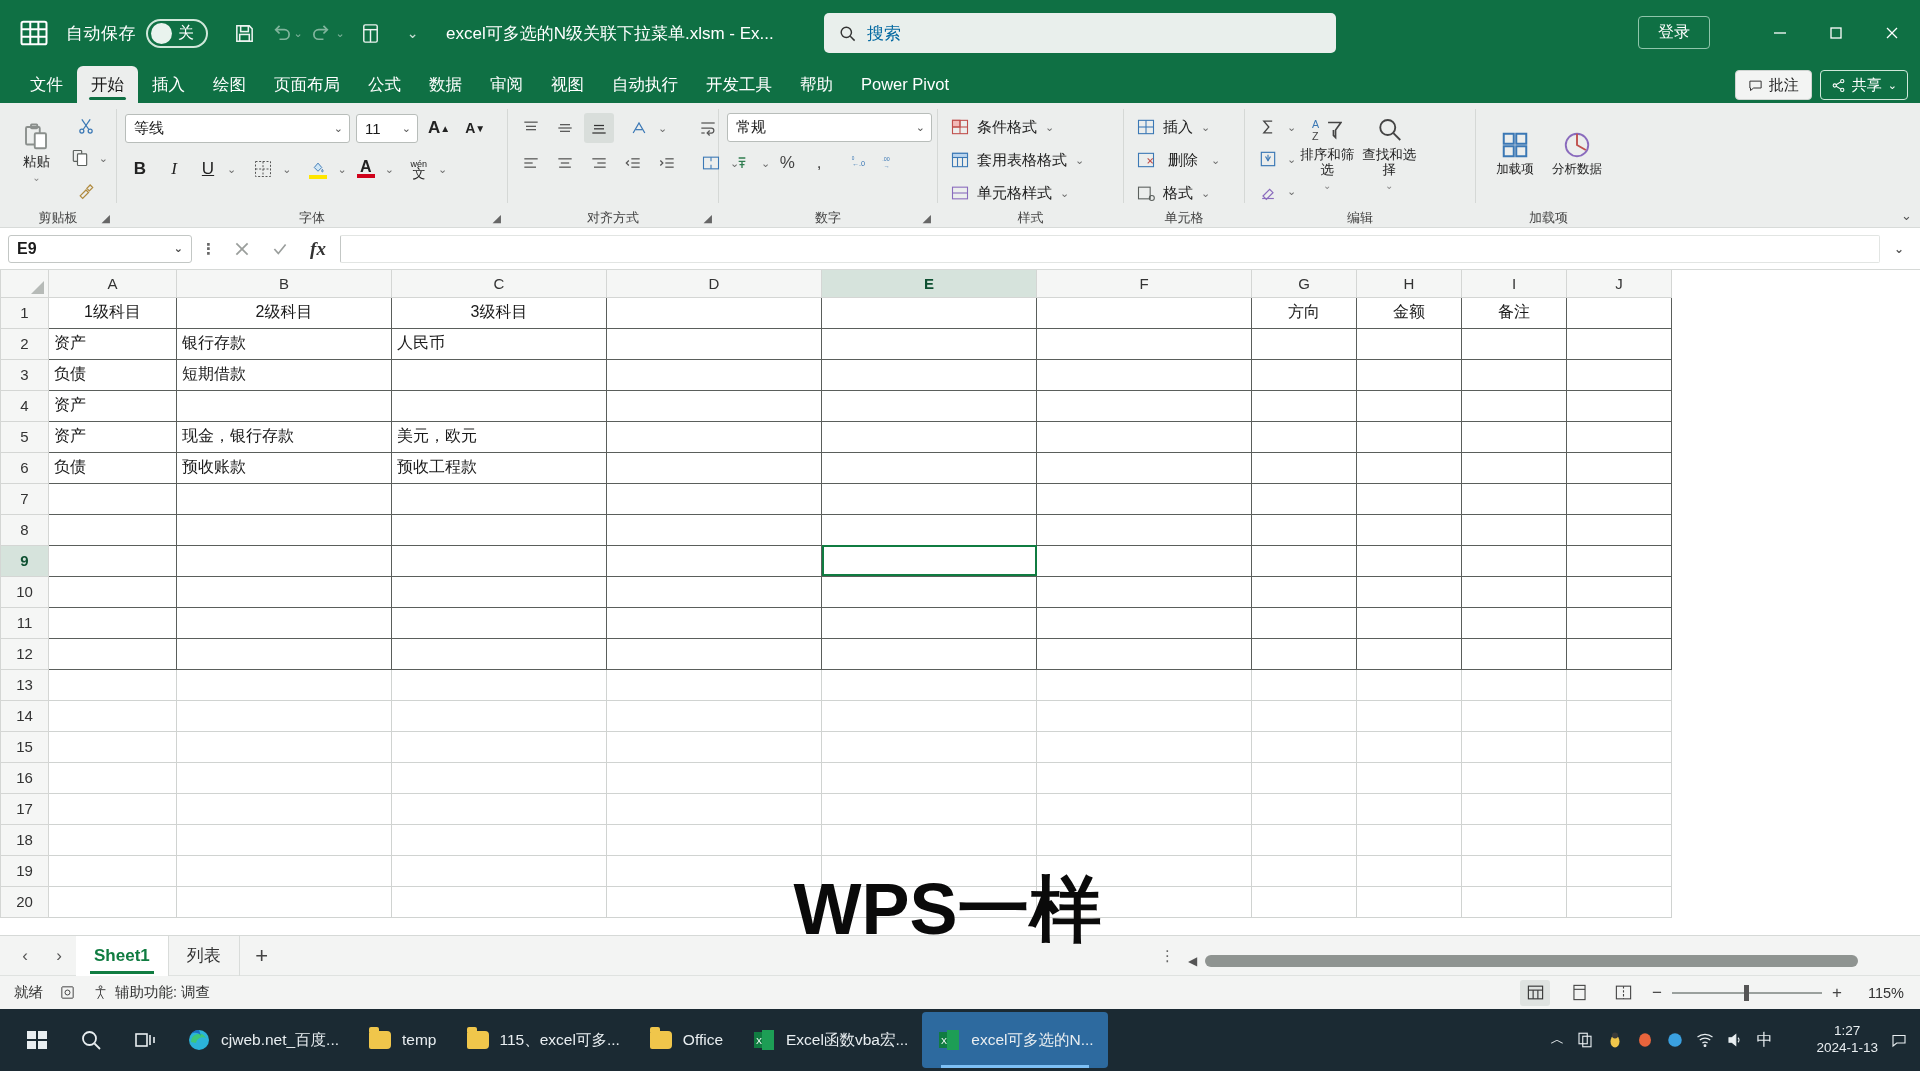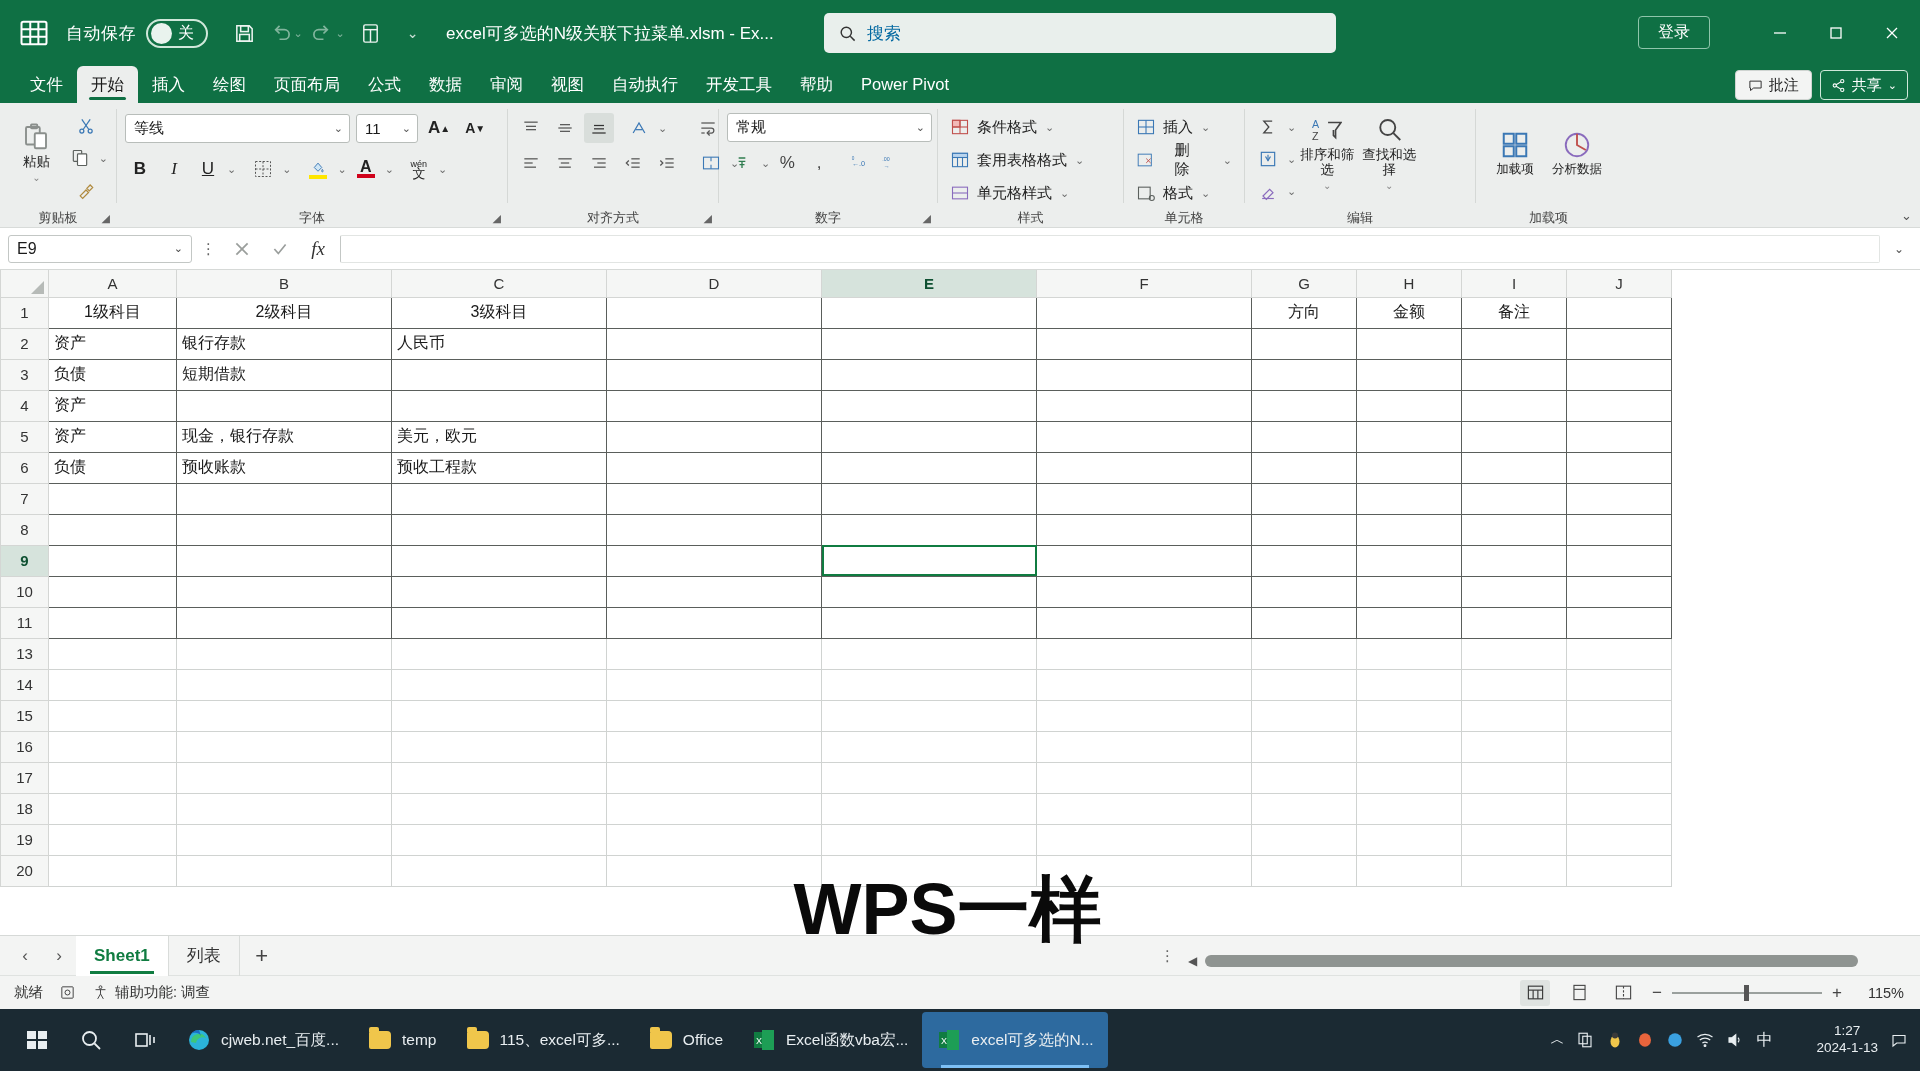--- a/index.html
+++ b/index.html
@@ -113,21 +113,21 @@
   }
   .selbox .sc { margin-left: auto; font-size: 11px; color: #555; padding-left: 8px; }
   .ribbon-collapse {
     position: absolute; right: 8px; bottom: 4px; font-size: 13px; color: #555;
   }
   .glaunch { position: absolute; right: 6px; bottom: 2px; font-size: 11px; color: #666; }
 
   
   .formulabar {
     height: 42px; background: #fff; display: flex; align-items: center;
-    padding: 0 8px; border-bottom: 1px solid #d6d9d7; gap: 6px;
+    padding: 0 8px; border-bottom: 1px solid #d6d9d7; gap: 6px; font-weight: bold;
   }
   .namebox {
     width: 184px; height: 28px; border: 1px solid #c3c7c5; border-radius: 3px;
     display: flex; align-items: center; padding: 0 8px; font-size: 16px; color: #1a1a1a;
   }
   .namebox .nc { margin-left: auto; font-size: 11px; color: #444; }
   .fb-dots { width: 22px; text-align: center; color: #666; font-size: 15px; letter-spacing: 1px; }
   .fb-ico { width: 32px; height: 28px; display: flex; align-items: center; justify-content: center; color: #9a9e9c; }
   .fb-ico svg { width: 18px; height: 18px; }
   .fb-fx { font-style: italic; font-size: 19px; color: #333; font-family: "Liberation Serif", serif; }
@@ -677,21 +677,21 @@
       <div class="rows" style="flex-direction:column;gap:3px;padding-top:5px">
         <div class="cbtn" style="justify-content:flex-start;gap:7px">
           <svg viewBox="0 0 24 24" fill="none" stroke="#3b78b5" stroke-width="1.3">
               <rect x="3" y="4" width="18" height="16"></rect>
               <line x1="3" y1="12" x2="21" y2="12"></line>
               <line x1="12" y1="4" x2="12" y2="20"></line>
             </svg>
           <span>插入</span>
           <span class="caret" style="color:#555">⌄</span>
         </div>
-        <div class="cbtn" style="justify-content:flex-start;gap:21px">
+        <div class="cbtn" style="justify-content:flex-start;gap:12px">
           <svg viewBox="0 0 24 24" fill="none" stroke="#3b78b5" stroke-width="1.3">
               <rect x="3" y="4" width="18" height="16"></rect>
               <line x1="14" y1="10" x2="20" y2="16" stroke="#c0504d"></line>
               <line x1="20" y1="10" x2="14" y2="16" stroke="#c0504d"></line>
             </svg>
           <span>删除</span>
           <span class="caret" style="color:#555">⌄</span>
         </div>
         <div class="cbtn" style="justify-content:flex-start;gap:7px">
           <svg viewBox="0 0 24 24" fill="none" stroke="#5b605d" stroke-width="1.3">
@@ -955,20 +955,33 @@
             <td class="cell bordered"></td>
             <td class="cell bordered"></td>
             <td class="cell bordered"></td>
             <td class="cell bordered"></td>
             <td class="cell bordered"></td>
             <td class="cell bordered"></td>
             <td class="cell bordered"></td>
           </tr>
           <tr>
             <td class="rowhead">11</td>
+            <td class="cell bordered"></td>
+            <td class="cell bordered"></td>
+            <td class="cell bordered"></td>
+            <td class="cell bordered"></td>
+            <td class="cell bordered"></td>
+            <td class="cell bordered"></td>
+            <td class="cell bordered"></td>
+            <td class="cell bordered"></td>
+            <td class="cell bordered"></td>
+            <td class="cell bordered"></td>
+          </tr>
+          <tr>
+            <td class="rowhead">12</td>
             <td class="cell bordered"></td>
             <td class="cell bordered"></td>
             <td class="cell bordered"></td>
             <td class="cell bordered"></td>
             <td class="cell bordered"></td>
             <td class="cell bordered"></td>
             <td class="cell bordered"></td>
             <td class="cell bordered"></td>
             <td class="cell bordered"></td>
             <td class="cell bordered"></td>

